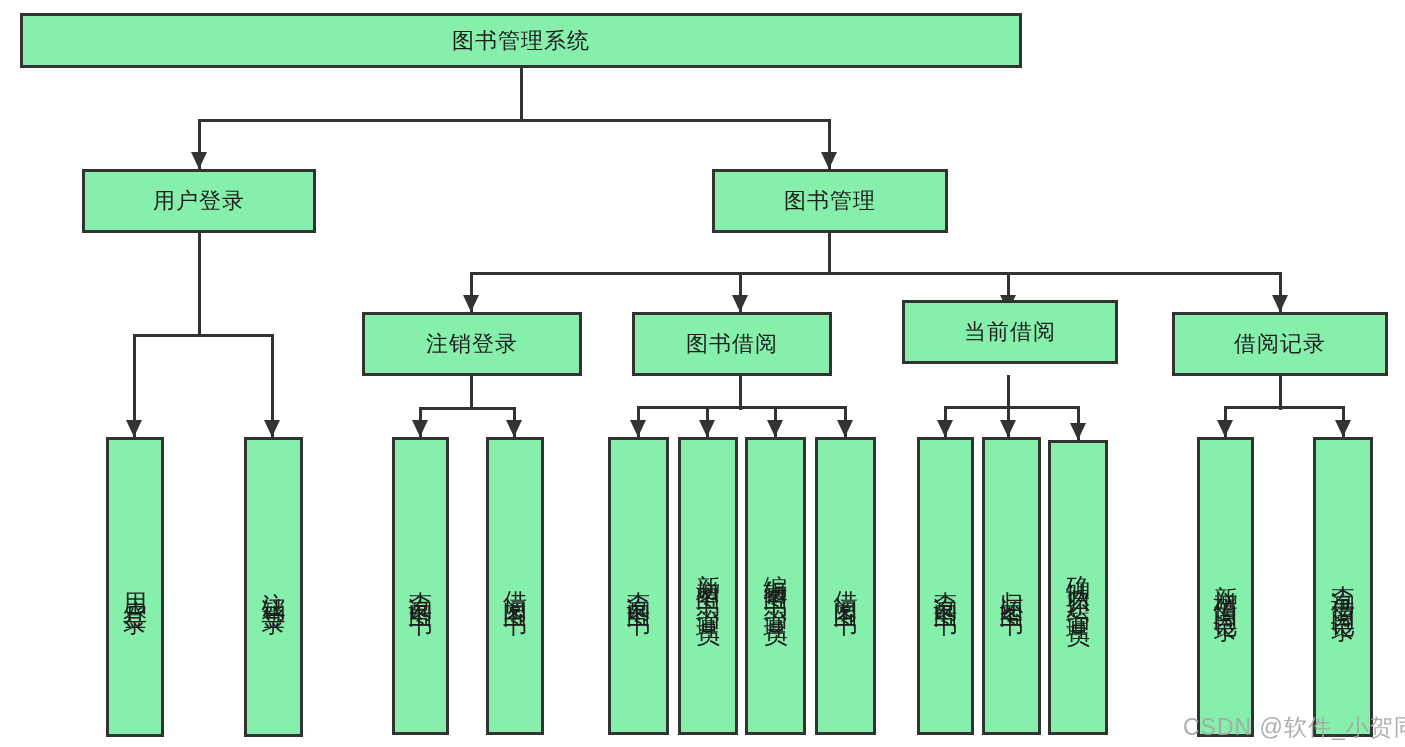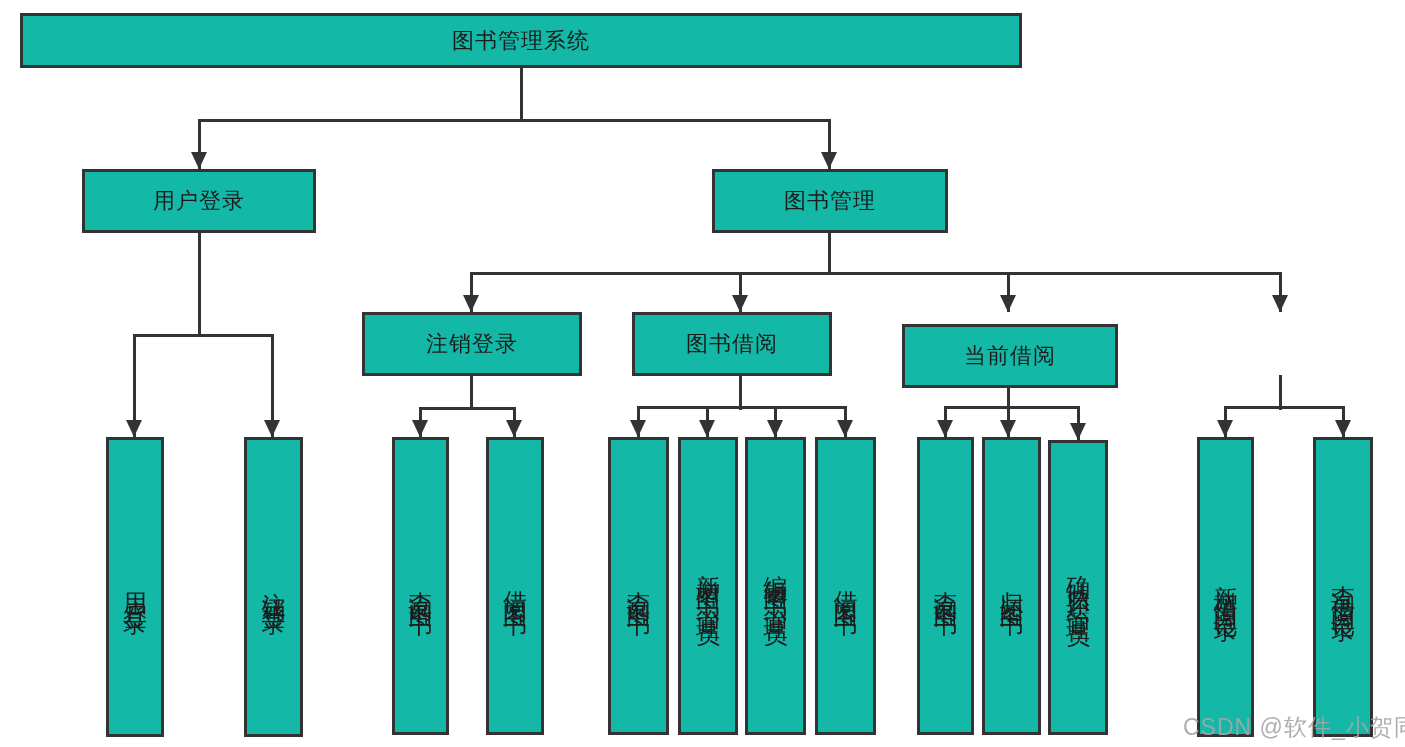--- a/index.html
+++ b/index.html
@@ -7,21 +7,21 @@
     position: relative;
     width: 1405px;
     height: 747px;
     background: #ffffff;
     overflow: hidden;
     font-family: "Liberation Sans", sans-serif;
   }
   .hbox, .vbox {
     position: absolute;
     box-sizing: border-box;
-    background: #14b8a6;
+    background: #86efac;
     border: 3px solid #333333;
     color: #1c1c1c;
     display: flex;
     align-items: center;
     justify-content: center;
     z-index: 2;
   }
   .hbox {
     font-size: 22px;
     letter-spacing: 1px;
@@ -66,21 +66,22 @@
 
 <div id="stage">
 
   <div class="hbox" style="left:20px; top:13px; width:1002px; height:55px">图书管理系统</div>
 
   <div class="hbox" style="left:82px; top:169px; width:234px; height:64px">用户登录</div>
   <div class="hbox" style="left:712px; top:169px; width:236px; height:64px">图书管理</div>
 
   <div class="hbox" style="left:362px; top:312px; width:220px; height:64px">注销登录</div>
   <div class="hbox" style="left:632px; top:312px; width:200px; height:64px">图书借阅</div>
-  <div class="hbox" style="left:902px; top:324px; width:216px; height:64px">当前借阅</div>
+  <div class="hbox" style="left:902px; top:300px; width:216px; height:64px">当前借阅</div>
+  <div class="hbox" style="left:1172px; top:312px; width:216px; height:64px">借阅记录</div>
 
   <div class="vbox" style="left:106px; top:437px; width:58px; height:300px">用户登录</div>
   <div class="vbox" style="left:244px; top:437px; width:59px; height:300px">注销登录</div>
 
   <div class="vbox" style="left:392px; top:437px; width:57px; height:298px">查询图书</div>
   <div class="vbox" style="left:486px; top:437px; width:58px; height:298px">借阅图书</div>
 
   <div class="vbox" style="left:608px; top:437px; width:61px; height:298px">查询图书</div>
   <div class="vbox" style="left:678px; top:437px; width:60px; height:298px">新增图书（管理员）</div>
   <div class="vbox" style="left:745px; top:437px; width:61px; height:298px">编辑图书（管理员）</div>

